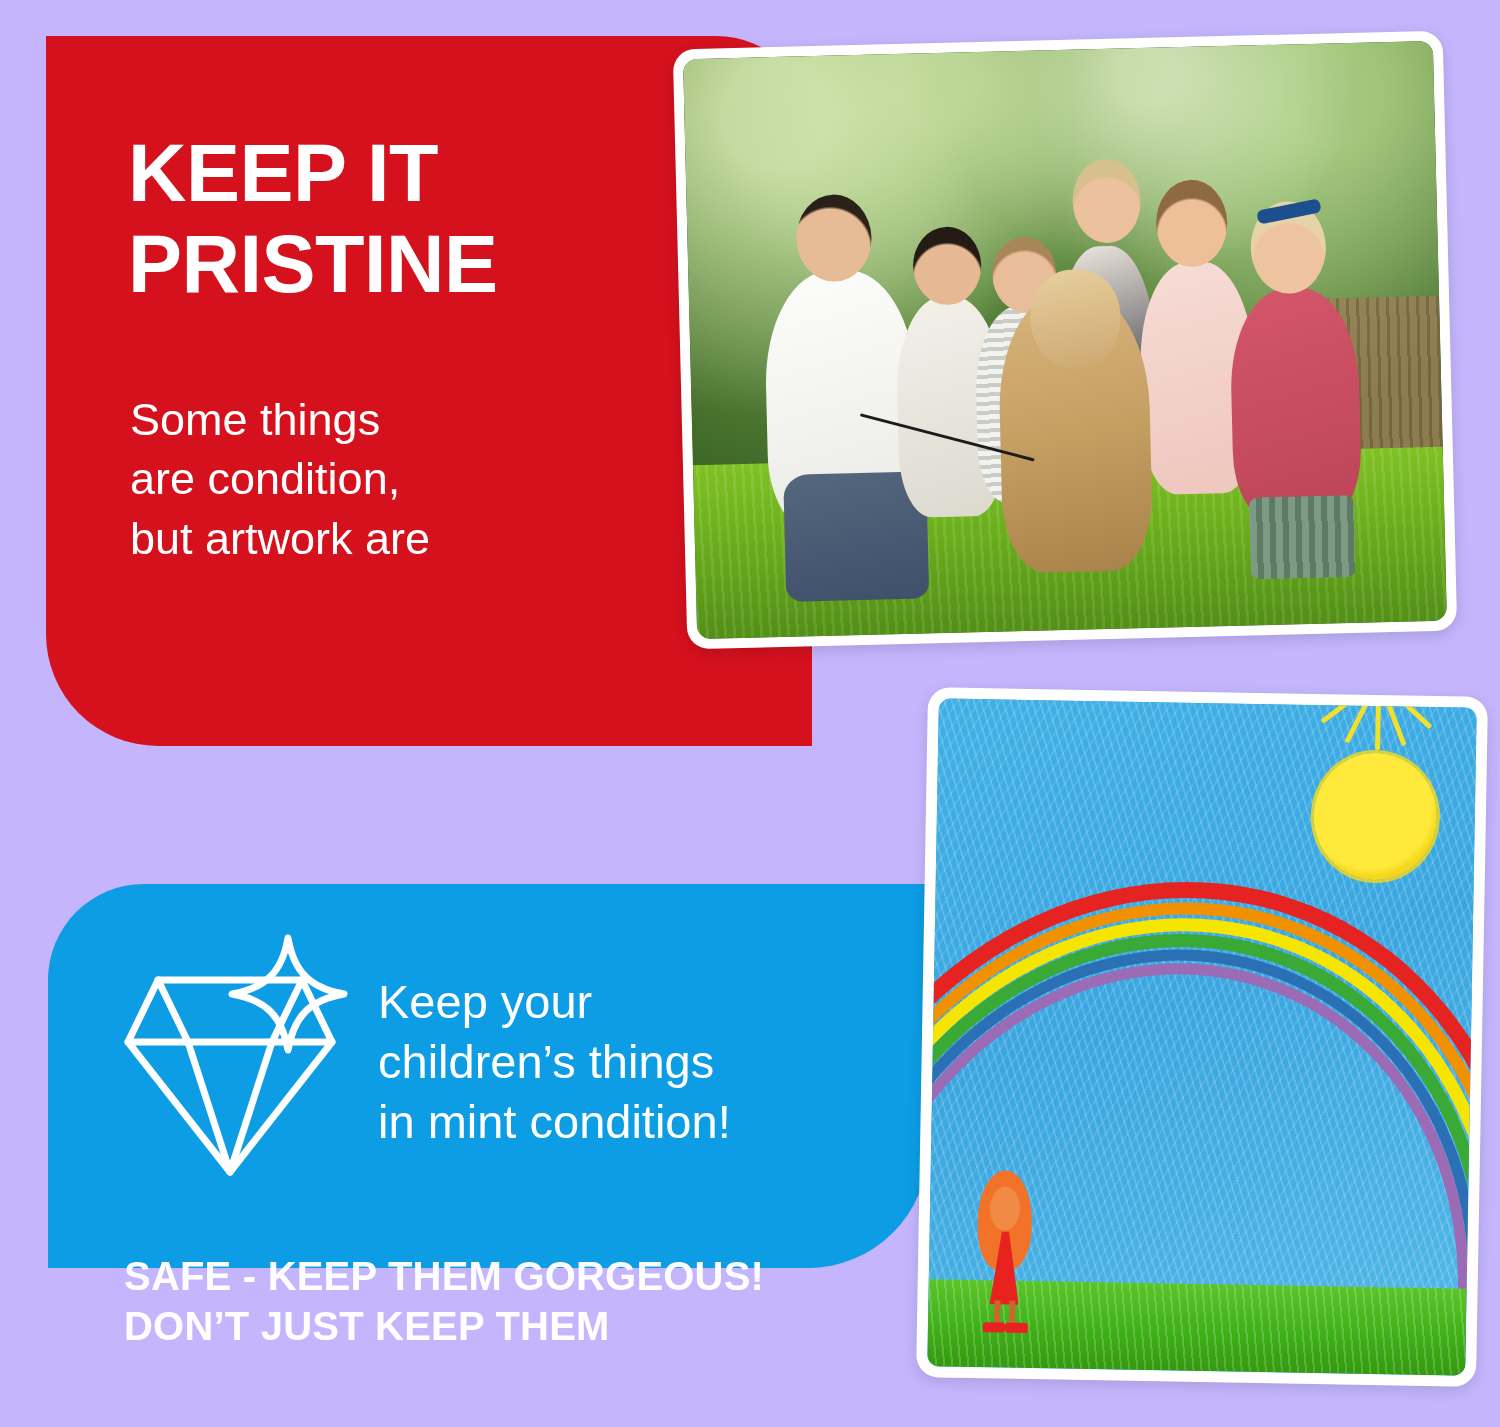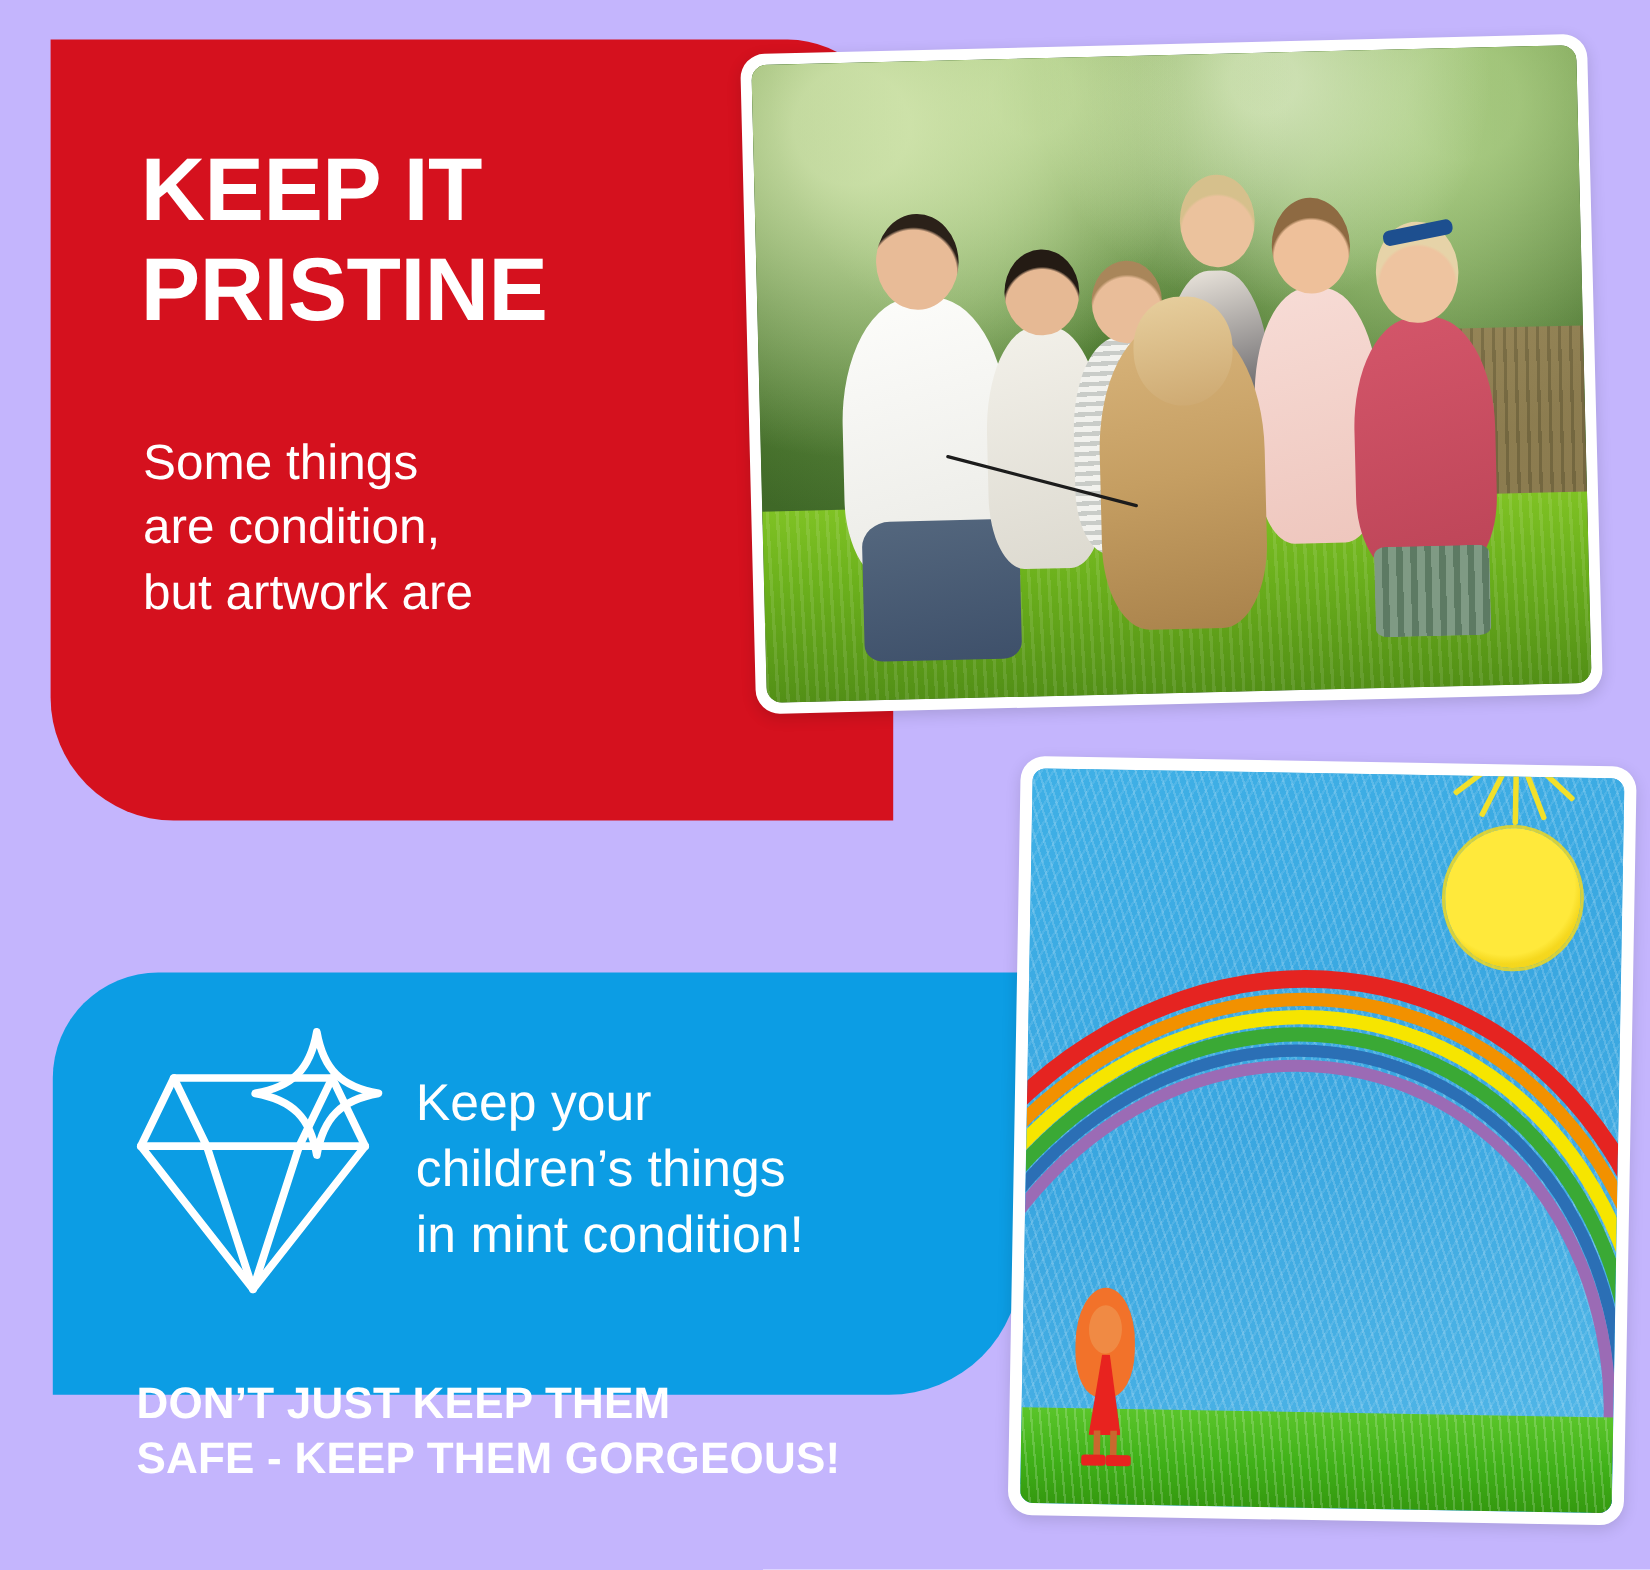--- a/index.html
+++ b/index.html
@@ -280,22 +280,22 @@
       </svg>
     </div>
 
     <div class="blue-body">
       <div>Keep your</div>
       <div>children’s things</div>
       <div>in mint condition!</div>
     </div>
 
     <div class="blue-tagline">
+      <div>SAFE - KEEP THEM GORGEOUS!</div>
       <div>DON’T JUST KEEP THEM</div>
-      <div>SAFE - KEEP THEM GORGEOUS!</div>
     </div>
   </div>
 
   <div class="photo-card">
     <div class="photo-inner">
       <div class="ph-sky"></div>
       <div class="ph-fence"></div>
       <div class="ph-grass"></div>
 
       <div class="ph-person" style="left:10%;top:37%;width:20%;height:45%;background:linear-gradient(165deg,#fdfdfb 0%,#e9e9e4 100%);"></div>

